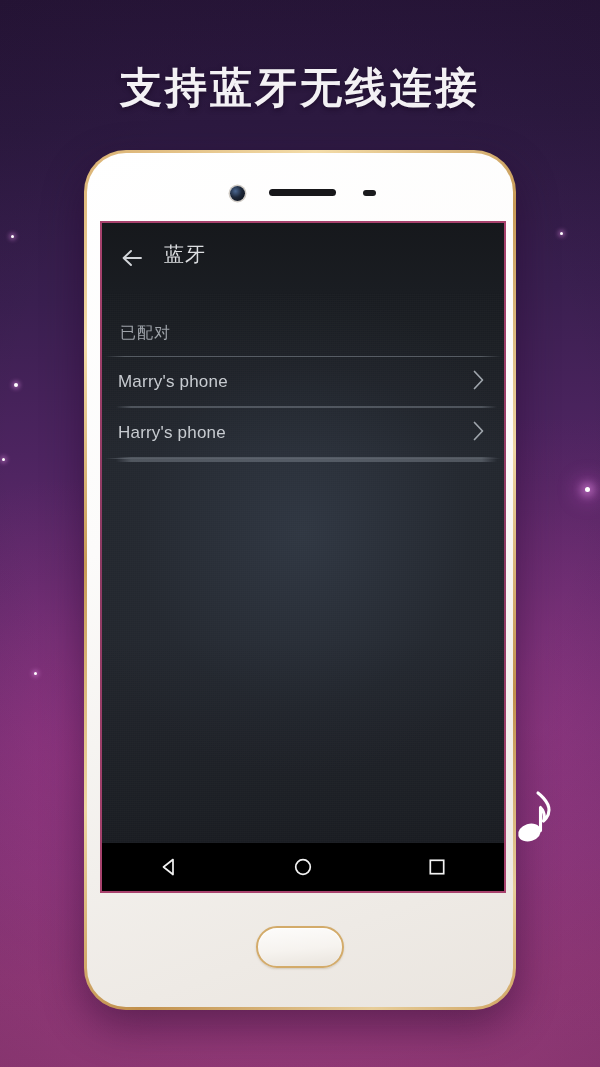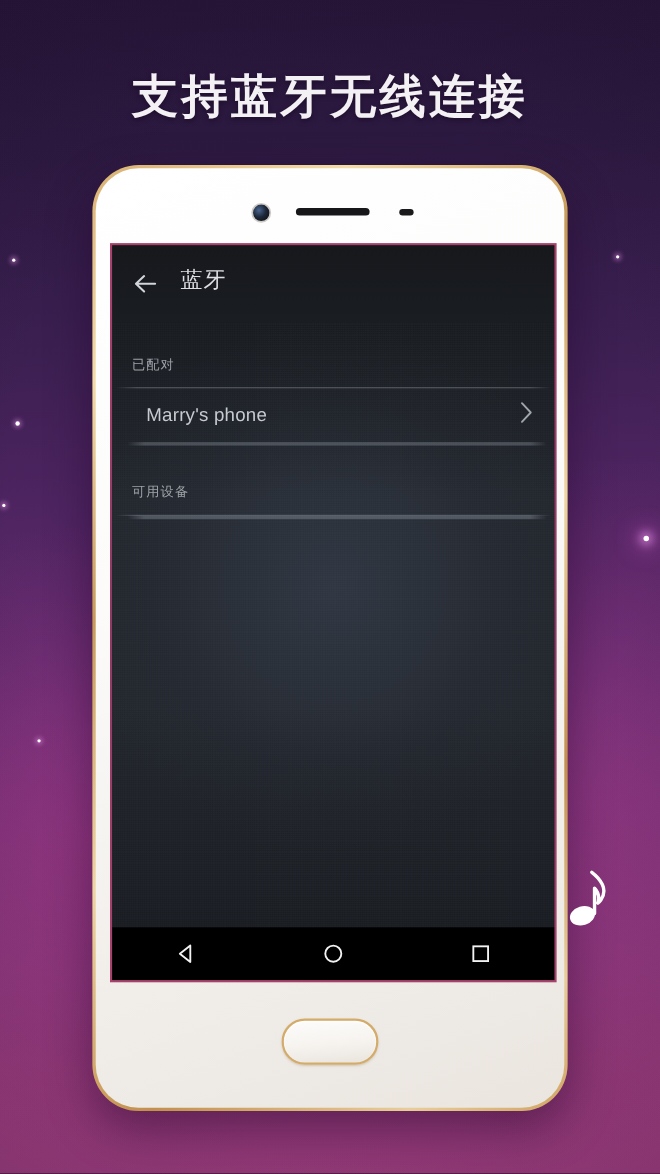--- a/index.html
+++ b/index.html
@@ -197,21 +197,21 @@
     opacity: 0.5;
     pointer-events: none;
     background-image:
       repeating-linear-gradient(0deg, rgba(255,255,255,0.018) 0px, rgba(255,255,255,0.018) 1px, rgba(0,0,0,0.018) 1px, rgba(0,0,0,0.018) 2px),
       repeating-linear-gradient(90deg, rgba(255,255,255,0.016) 0px, rgba(255,255,255,0.016) 1px, rgba(0,0,0,0.016) 1px, rgba(0,0,0,0.016) 2px);
   }
 
   .section-head {
     position: relative;
     padding: 30px 0 12px 18px;
-    font-size: 12px;
+    font-size: 16px;
     color: #9ea3a9;
     letter-spacing: 1px;
   }
   .section-head.second { padding-top: 34px; }
 
   .divider {
     position: relative;
     height: 1px;
     margin: 0 3px 0 3px;
     background: linear-gradient(90deg, rgba(150,158,168,0.0) 0%, rgba(150,158,168,0.46) 5%, rgba(150,158,168,0.46) 95%, rgba(150,158,168,0.0) 100%);
@@ -220,21 +220,21 @@
     margin: 0 7px 0 14px;
     background: linear-gradient(90deg, rgba(140,148,158,0.0) 0%, rgba(140,148,158,0.42) 4%, rgba(140,148,158,0.42) 96%, rgba(140,148,158,0.0) 100%);
   }
 
   .device-row {
     position: relative;
     height: 49px;
     display: flex;
     align-items: center;
     justify-content: space-between;
-    padding: 0 18px 0 31px;
+    padding: 0 18px 0 16px;
     box-sizing: border-box;
   }
   .device-name {
     font-size: 17px;
     color: #c7cbd0;
     letter-spacing: 0.2px;
   }
   .chev { width: 15px; height: 22px; flex: 0 0 auto; }
 
   
@@ -322,22 +322,27 @@
                 <div class="section-head">已配对</div>
                 <div class="divider"></div>
                 <div class="device-row">
                   <span class="device-name">Marry's phone</span>
                   <span><svg class="chev" viewBox="0 0 15 22" fill="none">
                       <path d="M3.5 2.5 L11.5 11 L3.5 19.5" stroke="#9fa5ac" stroke-width="1.7" stroke-linecap="round" stroke-linejoin="round"></path>
                     </svg></span>
                 </div>
                 <div class="divider inset"></div>
                 <div class="divider inset"></div>
-                <div class="divider inset"></div>
-                <div class="section-head second">可用设备</div>
+                <div class="device-row">
+                  <span class="device-name">Harry's phone</span>
+                  <span><svg class="chev" viewBox="0 0 15 22" fill="none">
+                      <path d="M3.5 2.5 L11.5 11 L3.5 19.5" stroke="#9fa5ac" stroke-width="1.7" stroke-linecap="round" stroke-linejoin="round"></path>
+                    </svg></span>
+                </div>
+                <div class="divider inset"></div>
                 <div class="divider"></div>
                 <div class="divider inset"></div>
                 <div class="divider inset"></div>
                 <div class="divider inset"></div>
               </div>
           </div>
 
           <div class="navbar">
             <div class="nav-btn">
               <svg width="24" height="24" viewBox="0 0 24 24" fill="none">

